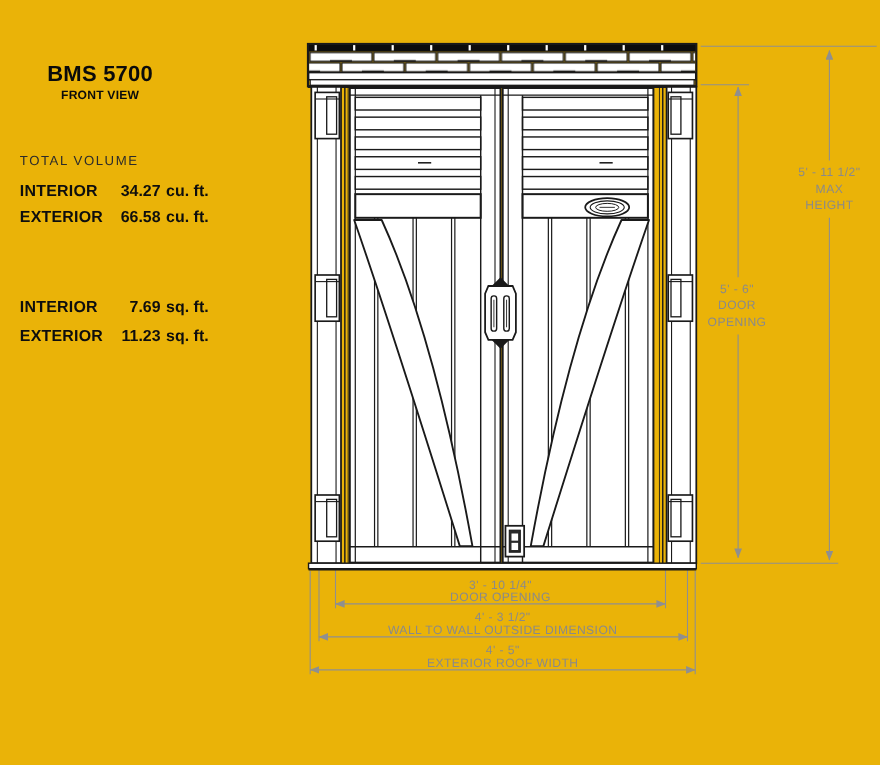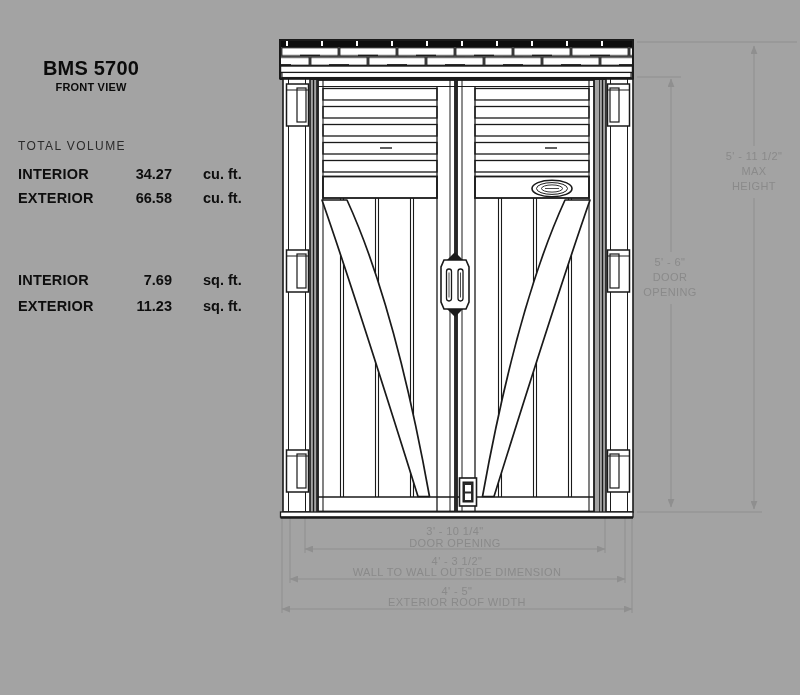--- a/index.html
+++ b/index.html
@@ -1,39 +1,39 @@
 <!DOCTYPE html>
 <html><head>
 <meta charset="utf-8">
 <style>
   * { margin:0; padding:0; box-sizing:border-box; }
   html,body { background:#fff; }
   .canvas {
     position:relative;
     width:800px; height:695px;
-    background:#a3a3a3;
+    background:#eab308;
     font-family:"Liberation Sans", sans-serif;
     overflow:hidden;
   }
   
   .title-block { position:absolute; left:40px; top:57px; width:102px; text-align:center; color:#0b0b0b; }
   .model { font-size:20px; font-weight:700; letter-spacing:0.2px; white-space:nowrap; }
   .view  { font-size:11px; font-weight:700; margin-top:1px; letter-spacing:0.2px; }
 
   .spec-heading {
     position:absolute; left:18px;
     font-size:12px; font-weight:400; letter-spacing:1.4px; color:#2b2b2b; white-space:nowrap;
   }
   .h-volume  { top:139px; }
   .h-footage { top:243px; }
 
   .spec-table { position:absolute; left:18px; }
   .t-volume  { top:166px; }
   .t-footage { top:272px; }
-  .spec-row { display:flex; align-items:flex-end; font-weight:700; font-size:14.5px; color:#0e0e0e; margin-bottom:8px; white-space:nowrap;gap:26px; }
+  .spec-row { display:flex; align-items:flex-end; font-weight:700; font-size:14.5px; color:#0e0e0e; margin-bottom:8px; white-space:nowrap; }
   .t-footage .spec-row { margin-bottom:10px; }
   .spec-label { width:82px; letter-spacing:0.2px; }
   .spec-num { display:inline-block; width:46px; text-align:right; margin-right:5px; }
 
   
   svg.draw { position:absolute; left:0; top:0; }
   .dimtext {
     fill:#8a8a8a;
     font-size:11px;
     font-family:"Liberation Sans", sans-serif;

